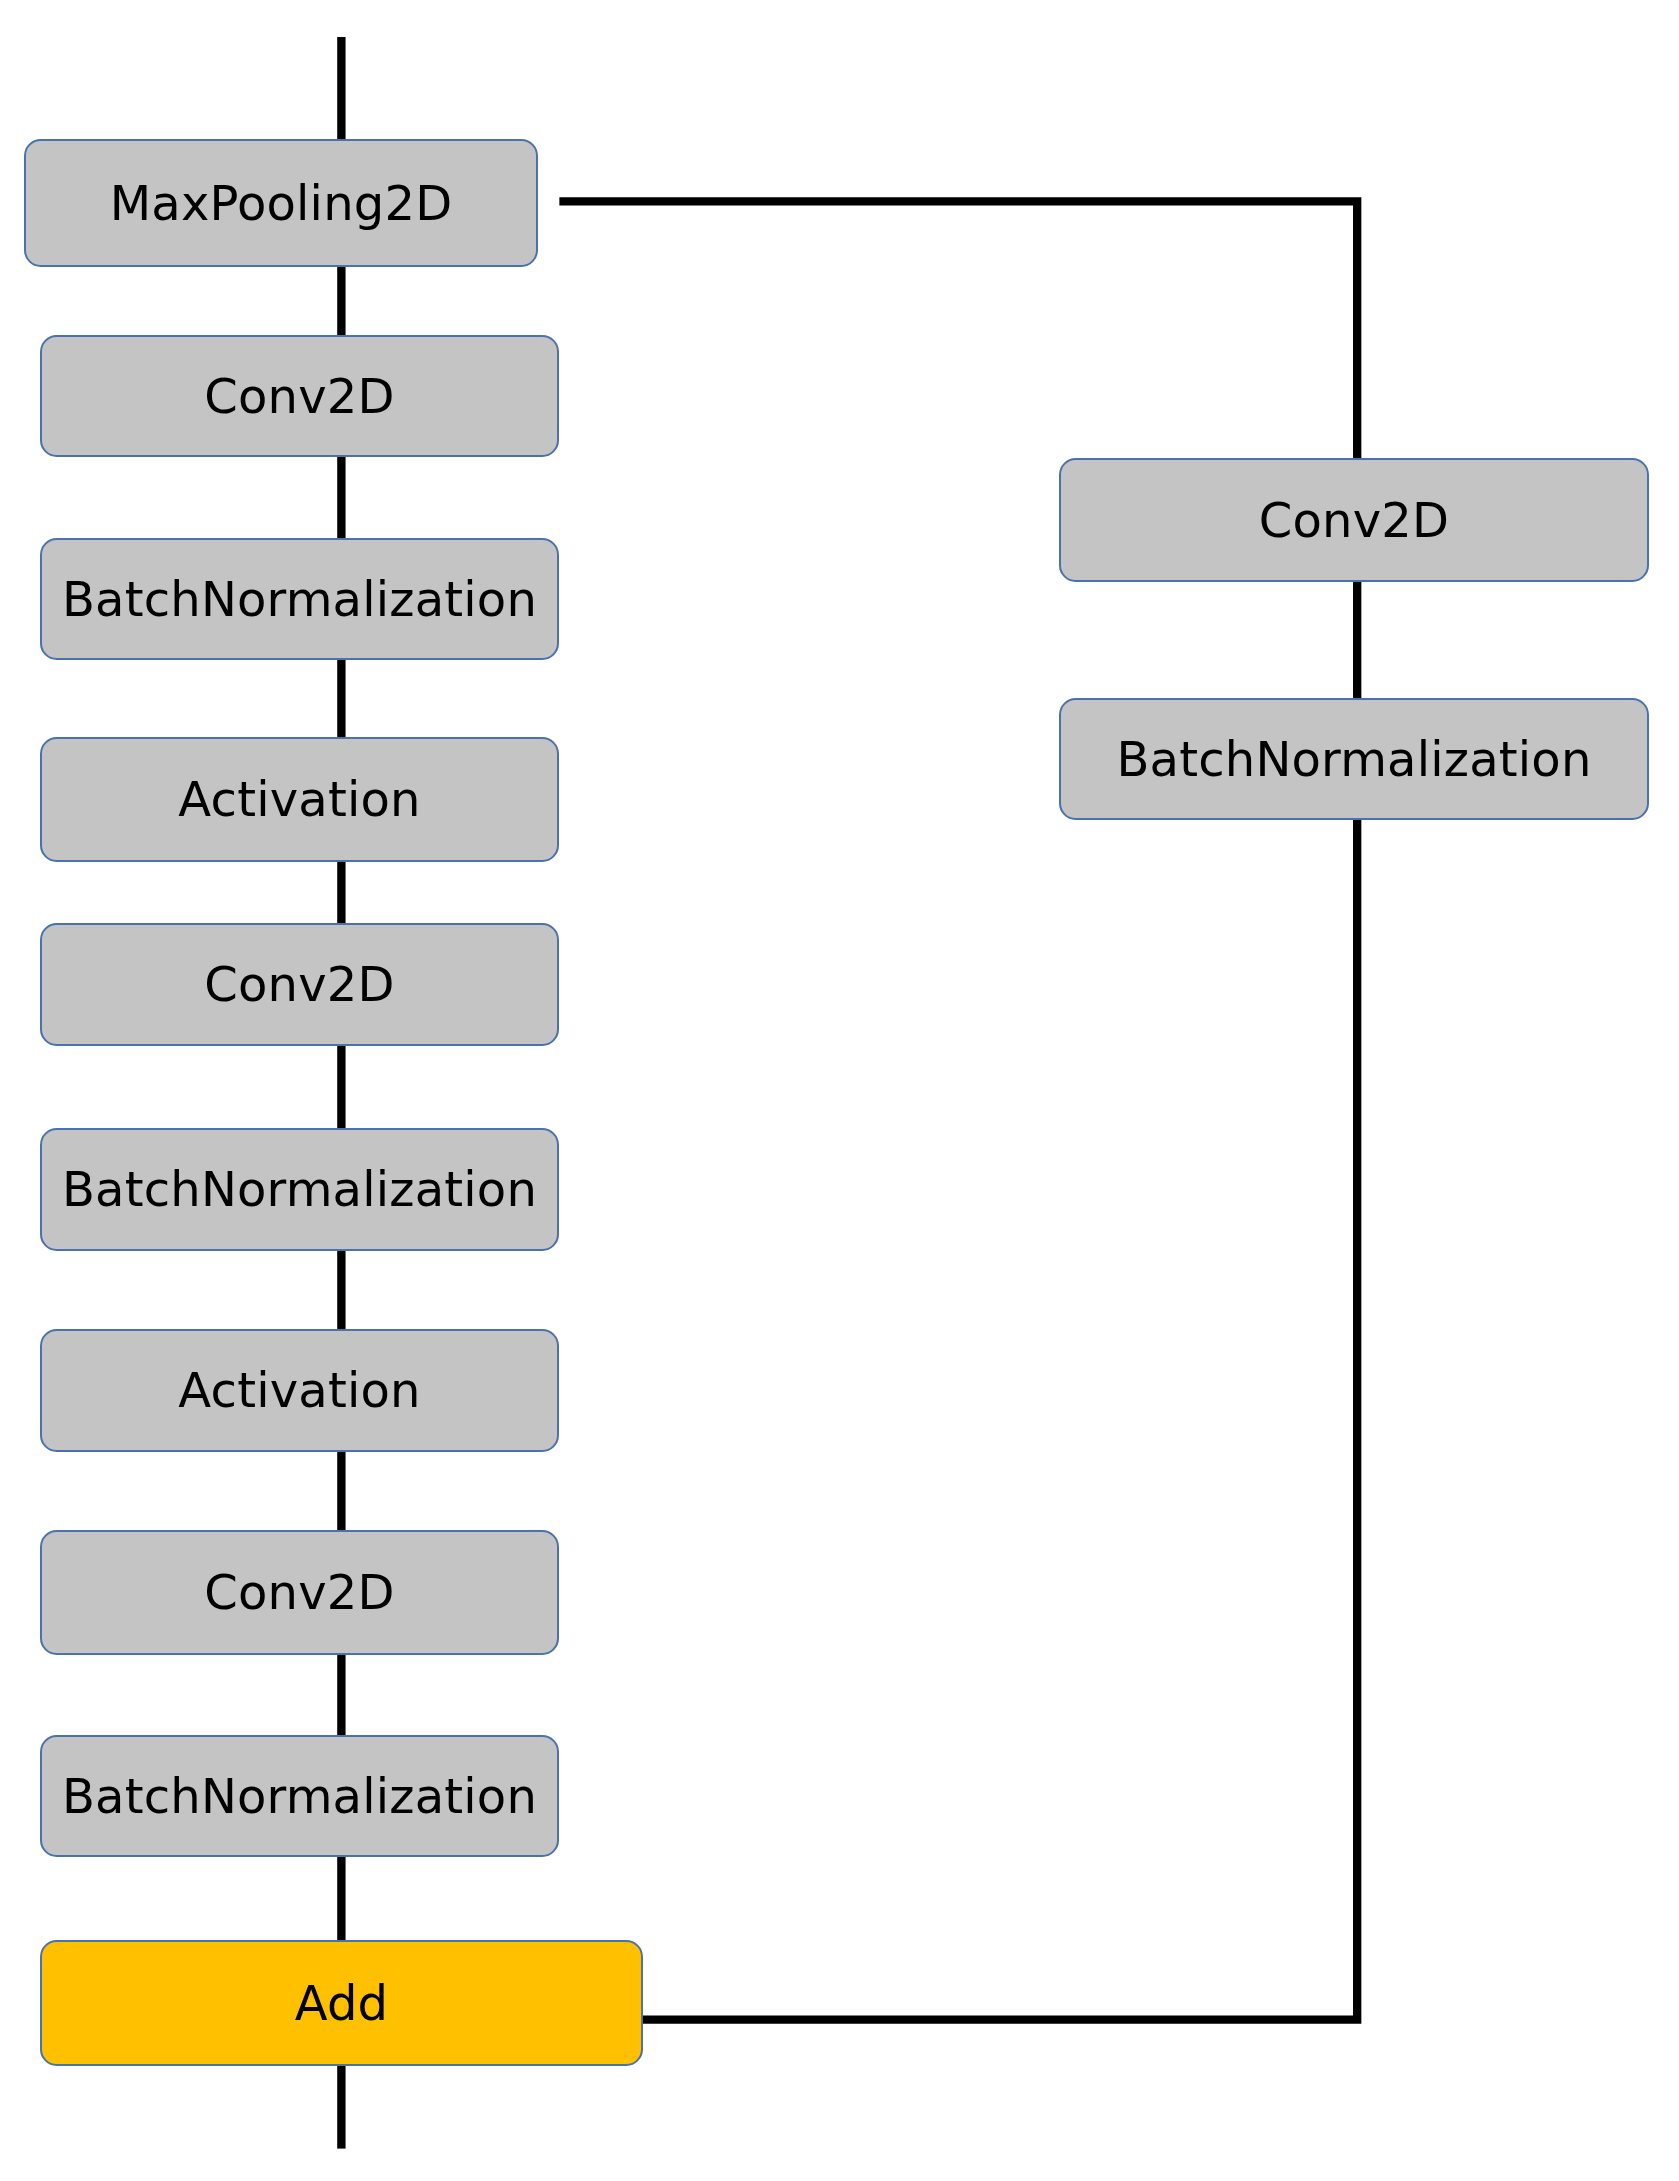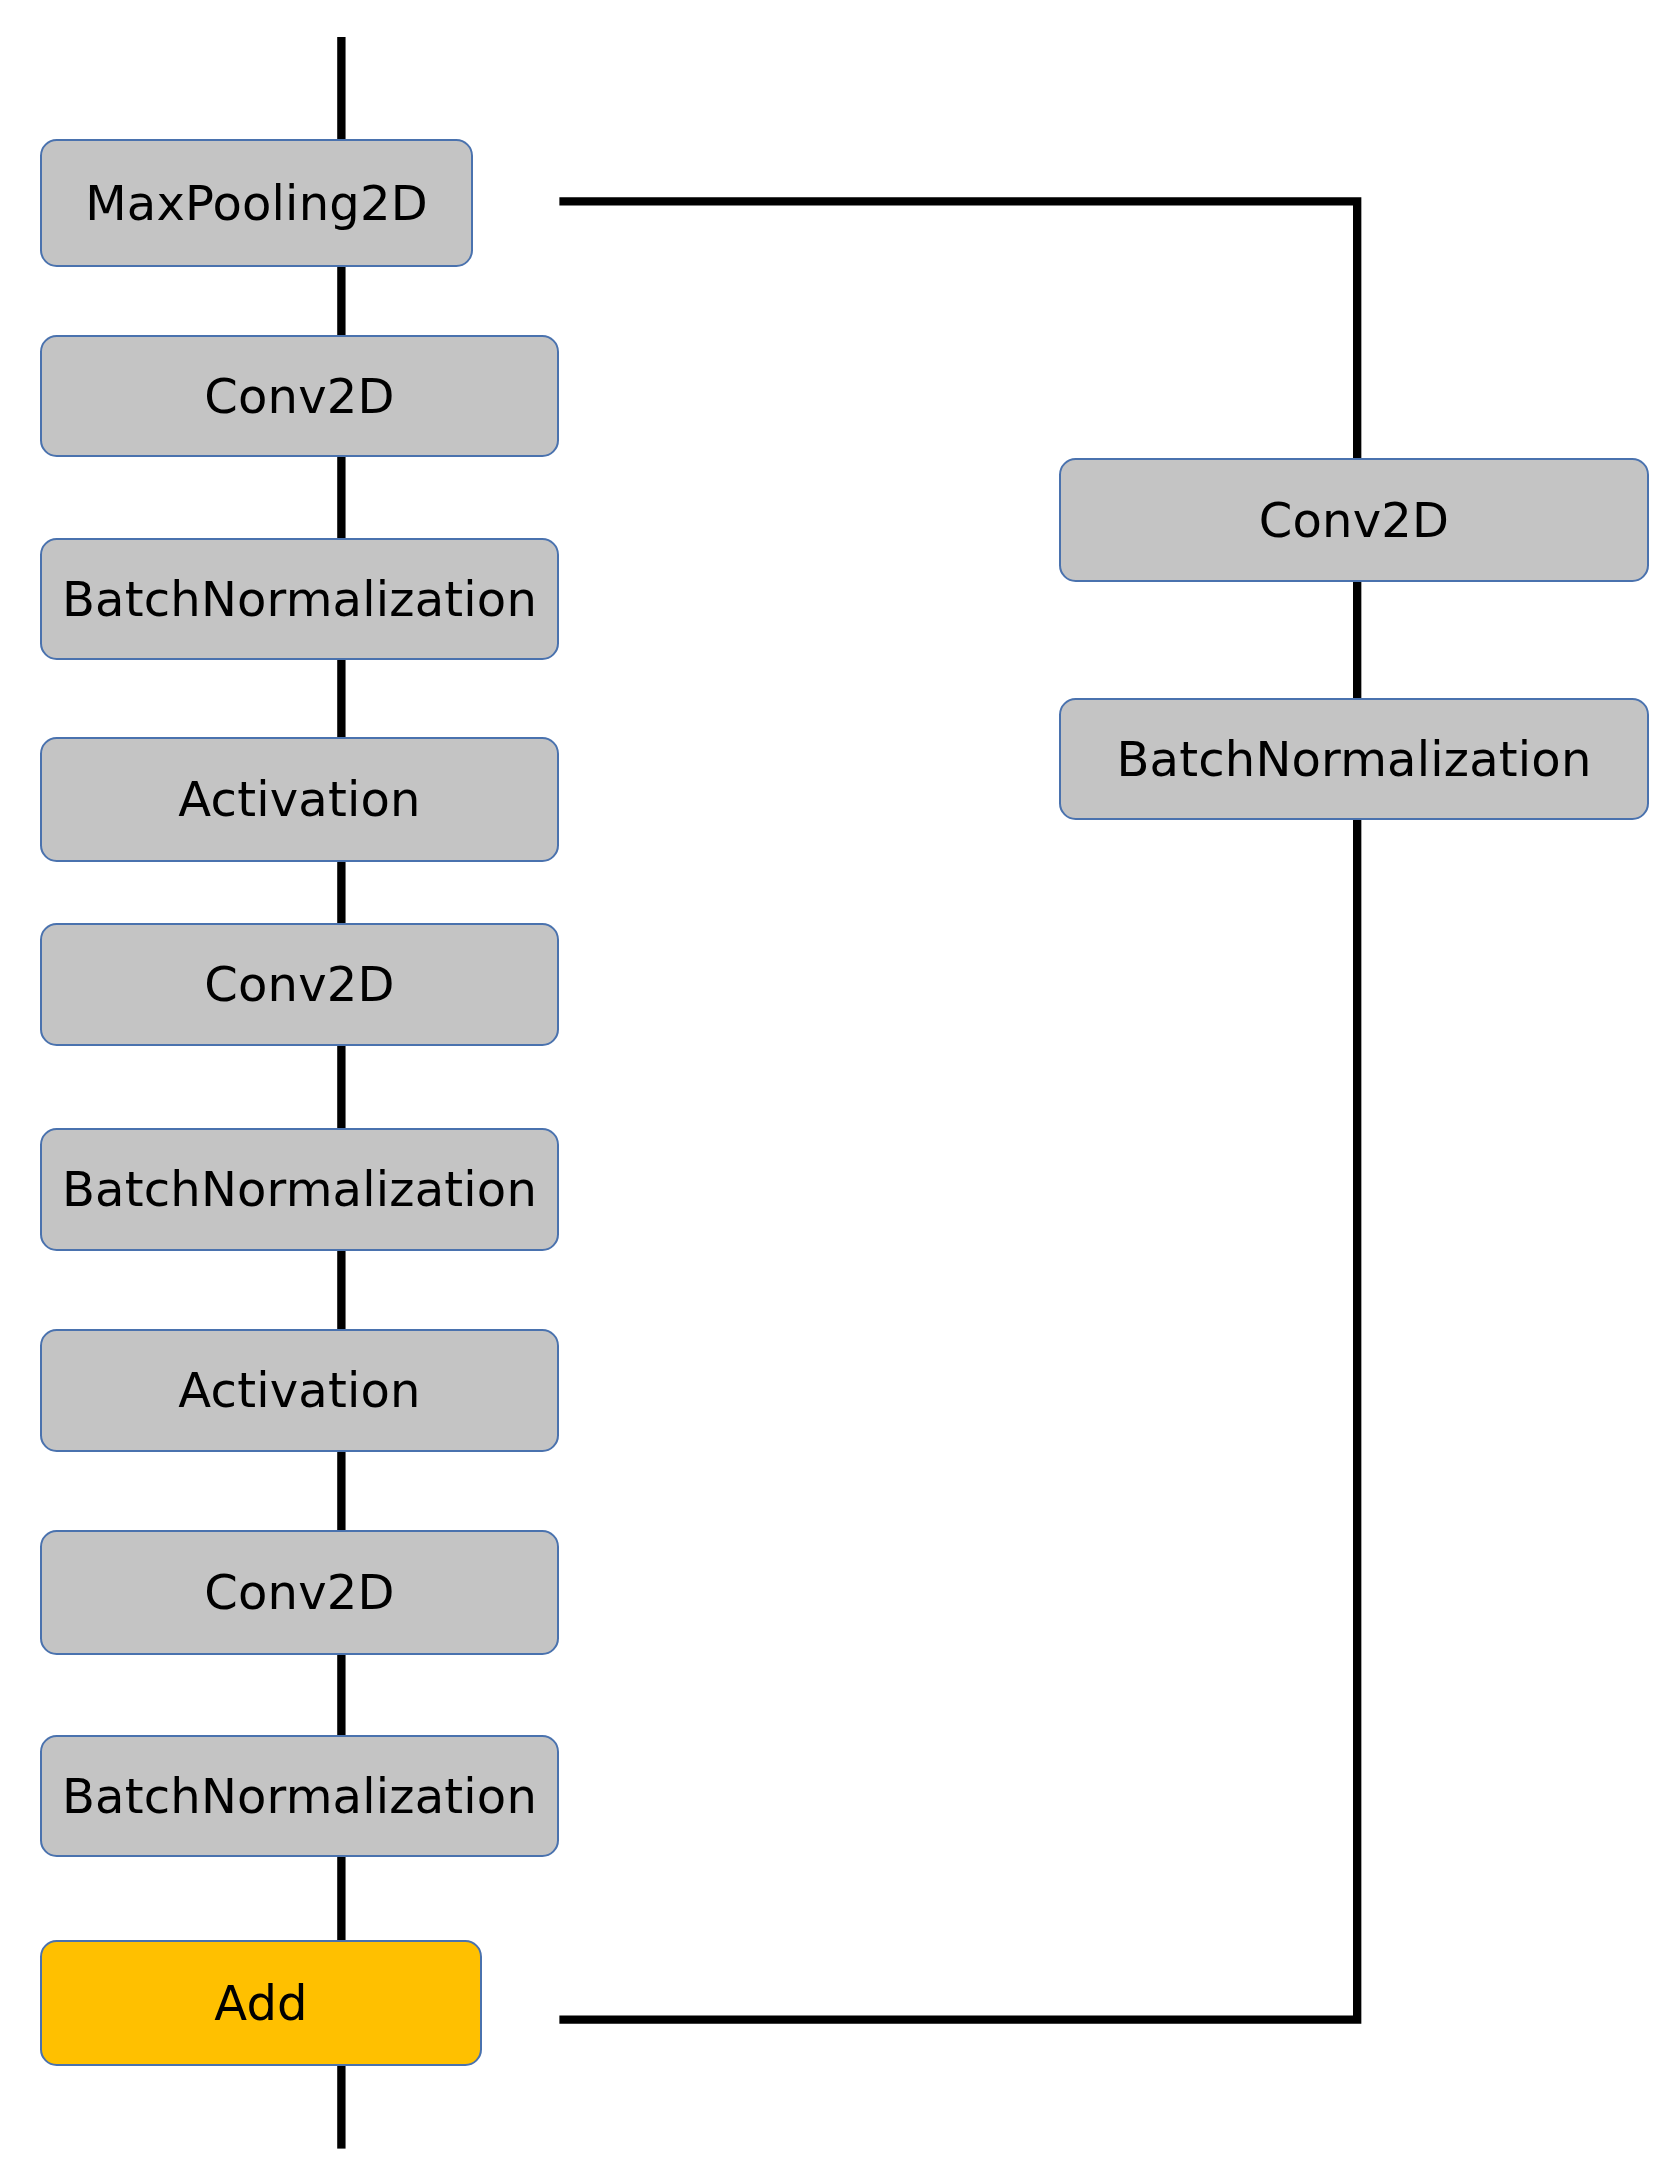--- a/index.html
+++ b/index.html
@@ -69,21 +69,21 @@
       <line x1="368" y1="1564" x2="368" y2="1651" stroke="#000000" stroke-width="9" stroke-linecap="butt" stroke-linejoin="miter"></line>
       <line x1="368" y1="1782" x2="368" y2="1872" stroke="#000000" stroke-width="9" stroke-linecap="butt" stroke-linejoin="miter"></line>
       <line x1="368" y1="2000" x2="368" y2="2094" stroke="#000000" stroke-width="9" stroke-linecap="butt" stroke-linejoin="miter"></line>
       <line x1="368" y1="2226" x2="368" y2="2316" stroke="#000000" stroke-width="9" stroke-linecap="butt" stroke-linejoin="miter"></line>
       <line x1="1463" y1="626" x2="1463" y2="755" stroke="#000000" stroke-width="9" stroke-linecap="butt" stroke-linejoin="miter"></line>
       <polyline points="603,217 1463,217 1463,496" fill="none" stroke="#000000" stroke-width="9" stroke-linecap="butt" stroke-linejoin="miter"></polyline>
       <polyline points="1463,883 1463,2177 603,2177" fill="none" stroke="#000000" stroke-width="9" stroke-linecap="butt" stroke-linejoin="miter"></polyline>
     </svg>
 
   <div id="node-layer">
-      <div class="node fill-gray" style="left: 40px; top: 139px; width: 433px; height: 128px; border-color: rgb(74, 114, 174); background: rgb(196, 196, 196);">
+      <div class="node fill-gray" style="left: 24px; top: 139px; width: 514px; height: 128px; border-color: rgb(74, 114, 174); background: rgb(196, 196, 196);">
         <span class="node-label">MaxPooling2D</span>
       </div>
       <div class="node fill-gray" style="left: 40px; top: 335px; width: 519px; height: 122px; border-color: rgb(74, 114, 174); background: rgb(196, 196, 196);">
         <span class="node-label">Conv2D</span>
       </div>
       <div class="node fill-gray" style="left: 40px; top: 538px; width: 519px; height: 122px; border-color: rgb(74, 114, 174); background: rgb(196, 196, 196);">
         <span class="node-label">BatchNormalization</span>
       </div>
       <div class="node fill-gray" style="left: 40px; top: 737px; width: 519px; height: 125px; border-color: rgb(74, 114, 174); background: rgb(196, 196, 196);">
         <span class="node-label">Activation</span>
@@ -96,21 +96,21 @@
       </div>
       <div class="node fill-gray" style="left: 40px; top: 1329px; width: 519px; height: 123px; border-color: rgb(74, 114, 174); background: rgb(196, 196, 196);">
         <span class="node-label">Activation</span>
       </div>
       <div class="node fill-gray" style="left: 40px; top: 1530px; width: 519px; height: 125px; border-color: rgb(74, 114, 174); background: rgb(196, 196, 196);">
         <span class="node-label">Conv2D</span>
       </div>
       <div class="node fill-gray" style="left: 40px; top: 1735px; width: 519px; height: 122px; border-color: rgb(74, 114, 174); background: rgb(196, 196, 196);">
         <span class="node-label">BatchNormalization</span>
       </div>
-      <div class="node fill-accent" style="left: 40px; top: 1940px; width: 442px; height: 126px; border-color: rgb(74, 114, 174); background: rgb(255, 192, 0);">
+      <div class="node fill-accent" style="left: 40px; top: 1940px; width: 603px; height: 126px; border-color: rgb(74, 114, 174); background: rgb(255, 192, 0);">
         <span class="node-label">Add</span>
       </div>
       <div class="node fill-gray" style="left: 1059px; top: 458px; width: 590px; height: 124px; border-color: rgb(74, 114, 174); background: rgb(196, 196, 196);">
         <span class="node-label">Conv2D</span>
       </div>
       <div class="node fill-gray" style="left: 1059px; top: 698px; width: 590px; height: 122px; border-color: rgb(74, 114, 174); background: rgb(196, 196, 196);">
         <span class="node-label">BatchNormalization</span>
       </div>
     </div>
 

